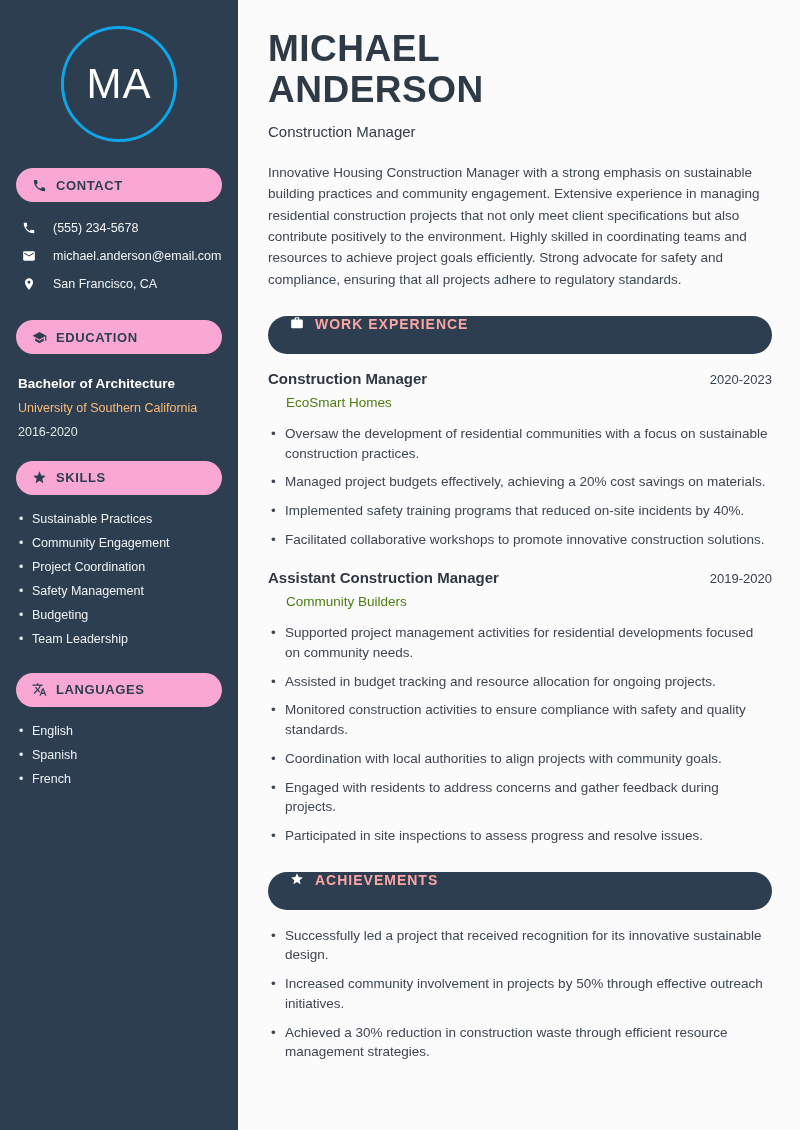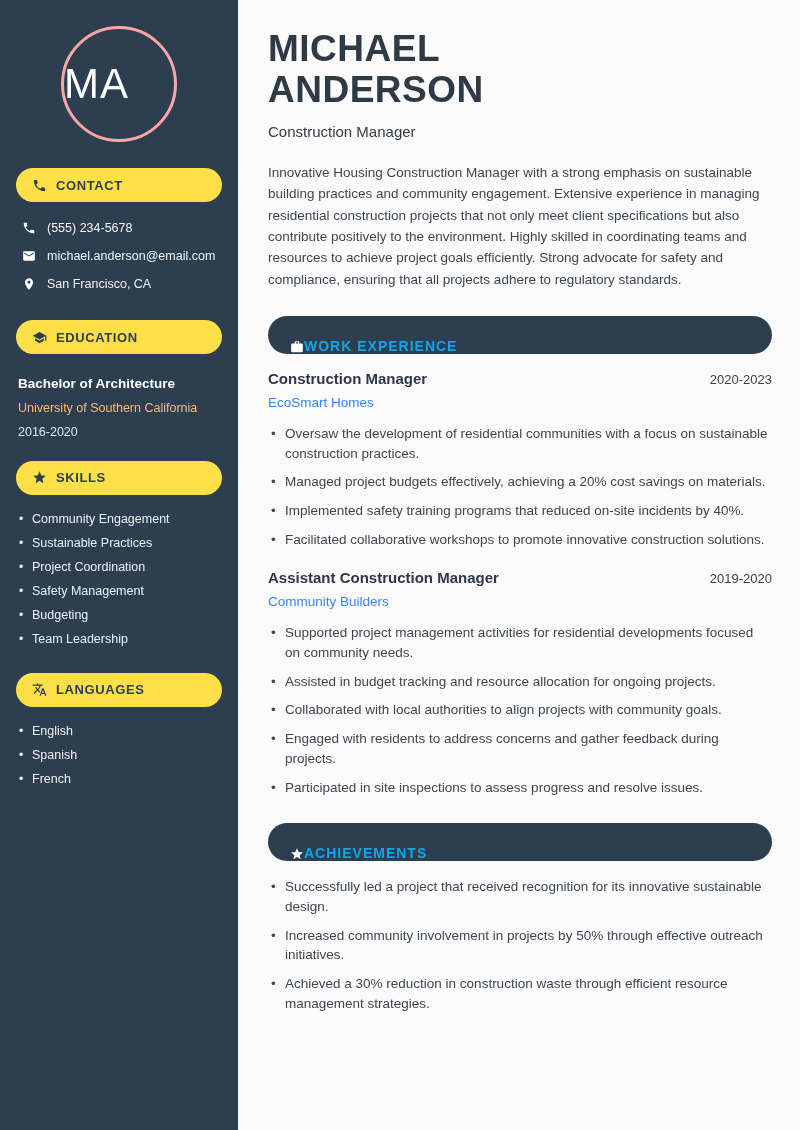--- a/index.html
+++ b/index.html
@@ -20,50 +20,51 @@
     width: 238px;
     flex-shrink: 0;
     background: #2d3e50;
     color: #ffffff;
     padding: 24px 16px 40px 16px;
   }
   .avatar {
     width: 116px;
     height: 116px;
     margin: 2px auto 26px auto;
-    border: 3px solid #fca5a5;
+    border: 3px solid #0ea5e9;
     border-radius: 50%;
     display: flex;
     align-items: center;
+    justify-content: center;
     font-size: 42px;
     letter-spacing: 1px;
     color: #ffffff;
     font-weight: 400;
   }
   .pill {
     display: flex;
     align-items: center;
     gap: 9px;
-    background: #fde047;
+    background: #f9a8d4;
     color: #2d3e50;
     border-radius: 999px;
     height: 34px;
     padding: 0 16px;
     font-size: 13px;
     font-weight: 700;
     letter-spacing: 0.6px;
     margin: 22px 0 12px 0;
   }
   .pill:first-of-type { margin-top: 0; }
   .icon { width: 15px; height: 15px; fill: currentColor; flex-shrink: 0; }
   .icon-sm { width: 14px; height: 14px; fill: #ffffff; flex-shrink: 0; }
   .contact-item {
     display: flex;
     align-items: flex-end;
-    gap: 11px;
+    gap: 17px;
     padding: 7px 6px;
     font-size: 12.5px;
     color: #f2f4f6;
   }
   .edu-block { padding: 4px 2px 0 2px; }
   .edu-degree { font-size: 13.5px; font-weight: 700; margin: 6px 0 9px 0; color: #ffffff; }
   .edu-school { font-size: 12.5px; color: #fdba74; margin: 0 0 8px 0; line-height: 1.35; }
   .edu-years { font-size: 12.5px; color: #e2e7ec; margin: 0; }
   .side-list { list-style: none; margin: 2px 0 0 0; padding: 0 2px; }
   .side-list li {
@@ -100,41 +101,42 @@
     color: #333b46;
   }
   .summary {
     margin: 22px 0 12px 0;
     font-size: 13.5px;
     line-height: 1.58;
     color: #3e4650;
   }
   .section-bar {
     display: flex;
-    align-items: flex-end;
+    align-items: flex-start;
+    gap: 11px;
     background: #2d3e50;
-    color: #0ea5e9;
+    color: #fca5a5;
     border-radius: 999px;
     height: 38px;
     padding: 0 22px;
     font-size: 14px;
     font-weight: 700;
     letter-spacing: 1px;
     margin: 26px 0 16px 0;
   }
   .job { margin-bottom: 20px; }
   .job-header {
     display: flex;
     justify-content: space-between;
     align-items: baseline;
     margin-top: 14px;
   }
   .job-title { font-size: 15px; font-weight: 700; color: #2f3744; }
   .job-dates { font-size: 13px; color: #39414d; }
-  .job-company { margin: 8px 0 0 0; font-size: 13.5px; color: #3b82f6; }
+  .job-company { margin: 8px 0 0 18px; font-size: 13.5px; color: #4d7c0f; }
   .bullets { list-style: none; margin: 14px 0 0 0; padding: 0; }
   .bullets li {
     position: relative;
     padding: 0 0 0 17px;
     margin-bottom: 9px;
     font-size: 13.5px;
     line-height: 1.46;
     color: #3e4650;
   }
   .bullets li::before {
@@ -193,22 +195,22 @@
       <p class="edu-years">2016-2020</p>
     </div>
 
     <div class="pill">
       <svg class="icon" viewBox="0 0 24 24">
           <path d="M12 17.27L18.18 21l-1.64-7.03L22 9.24l-7.19-.61L12 2 9.19 8.63 2 9.24l5.46 4.73L5.82 21z"></path>
         </svg>
       <span>SKILLS</span>
     </div>
     <ul class="side-list">
+      <li>Sustainable Practices</li>
       <li>Community Engagement</li>
-      <li>Sustainable Practices</li>
       <li>Project Coordination</li>
       <li>Safety Management</li>
       <li>Budgeting</li>
       <li>Team Leadership</li>
     </ul>
 
     <div class="pill">
       <svg class="icon" viewBox="0 0 24 24">
           <path d="M12.87 15.07l-2.54-2.51.03-.03c1.74-1.94 2.98-4.17 3.71-6.53H17V4h-7V2H8v2H1v1.99h11.17C11.5 7.92 10.44 9.75 9 11.35 8.07 10.32 7.3 9.19 6.69 8h-2c.73 1.63 1.73 3.17 2.98 4.56l-5.09 5.02L4 19l5-5 3.11 3.11.76-2.04zM18.5 10h-2L12 22h2l1.12-3h4.75L21 22h2l-4.5-12zm-2.62 7l1.62-4.33L19.12 17h-3.24z"></path>
         </svg>
@@ -254,21 +256,22 @@
 
     <section class="job">
       <div class="job-header">
         <span class="job-title">Assistant Construction Manager</span>
         <span class="job-dates">2019-2020</span>
       </div>
       <p class="job-company">Community Builders</p>
       <ul class="bullets">
         <li>Supported project management activities for residential developments focused on community needs.</li>
         <li>Assisted in budget tracking and resource allocation for ongoing projects.</li>
-        <li>Collaborated with local authorities to align projects with community goals.</li>
+        <li>Monitored construction activities to ensure compliance with safety and quality standards.</li>
+        <li>Coordination with local authorities to align projects with community goals.</li>
         <li>Engaged with residents to address concerns and gather feedback during projects.</li>
         <li>Participated in site inspections to assess progress and resolve issues.</li>
       </ul>
     </section>
 
     <div class="section-bar">
       <svg class="icon-sm" viewBox="0 0 24 24">
           <path d="M12 17.27L18.18 21l-1.64-7.03L22 9.24l-7.19-.61L12 2 9.19 8.63 2 9.24l5.46 4.73L5.82 21z"></path>
         </svg>
       <span>ACHIEVEMENTS</span>

